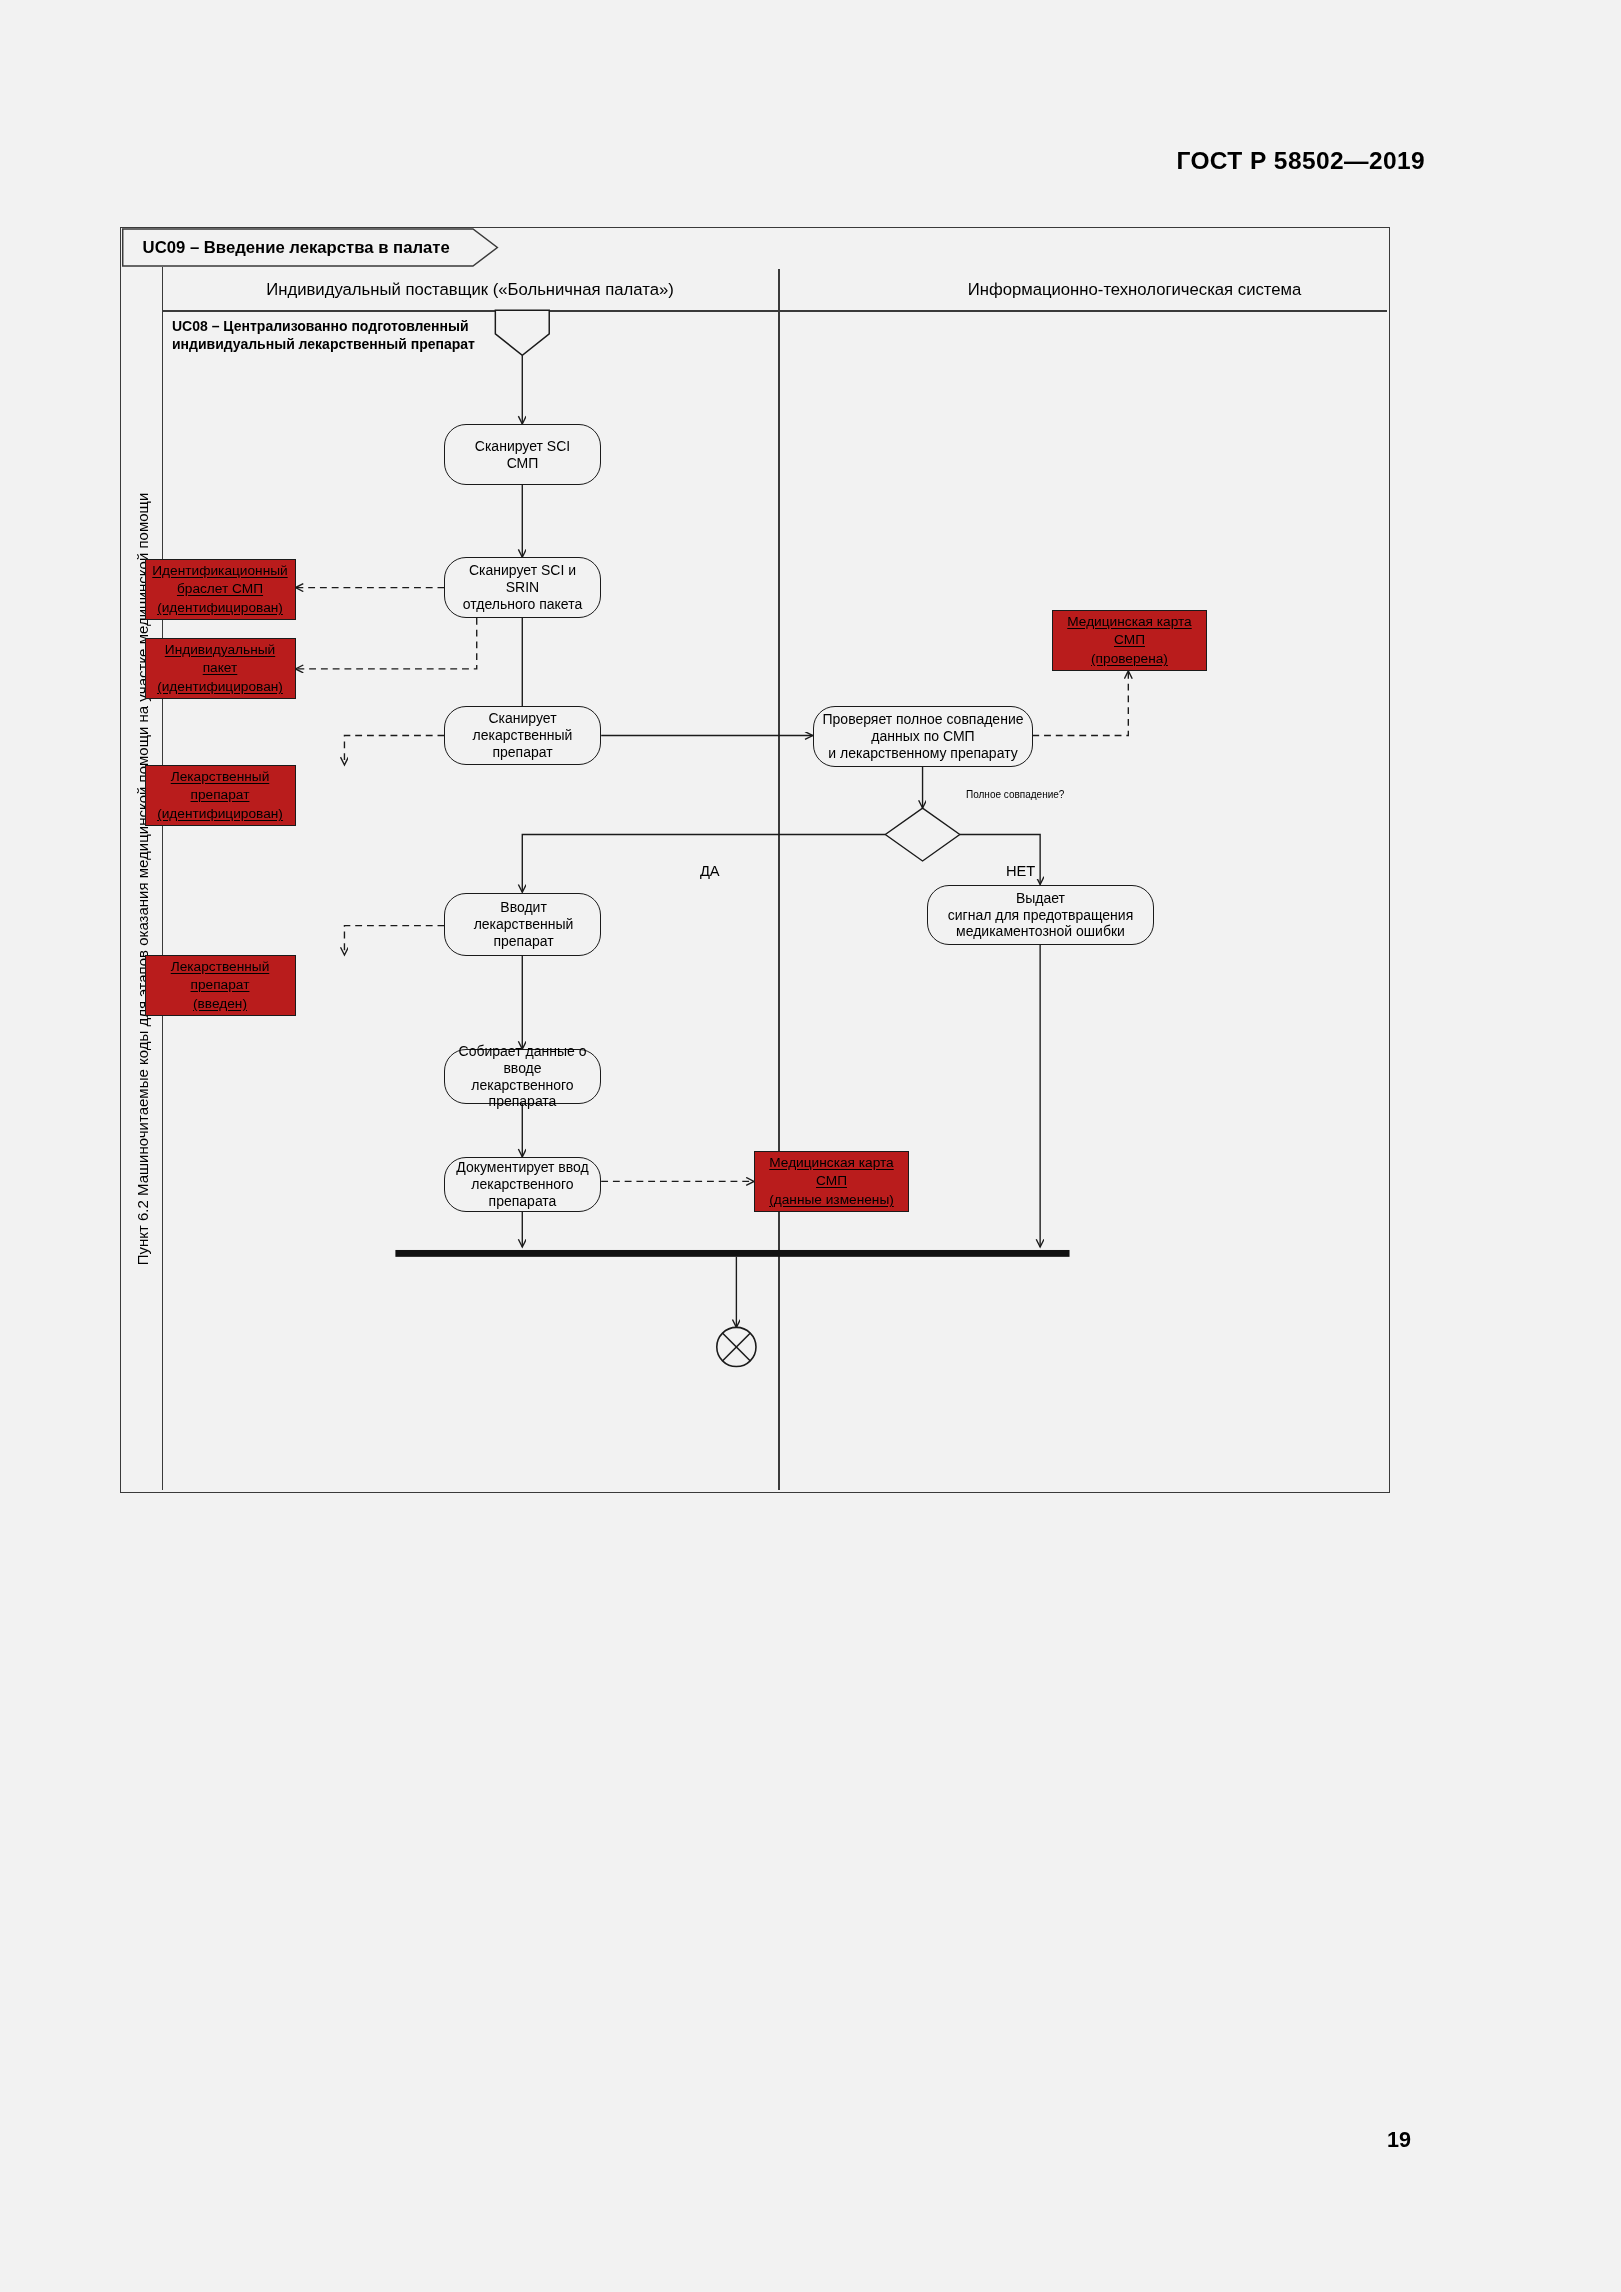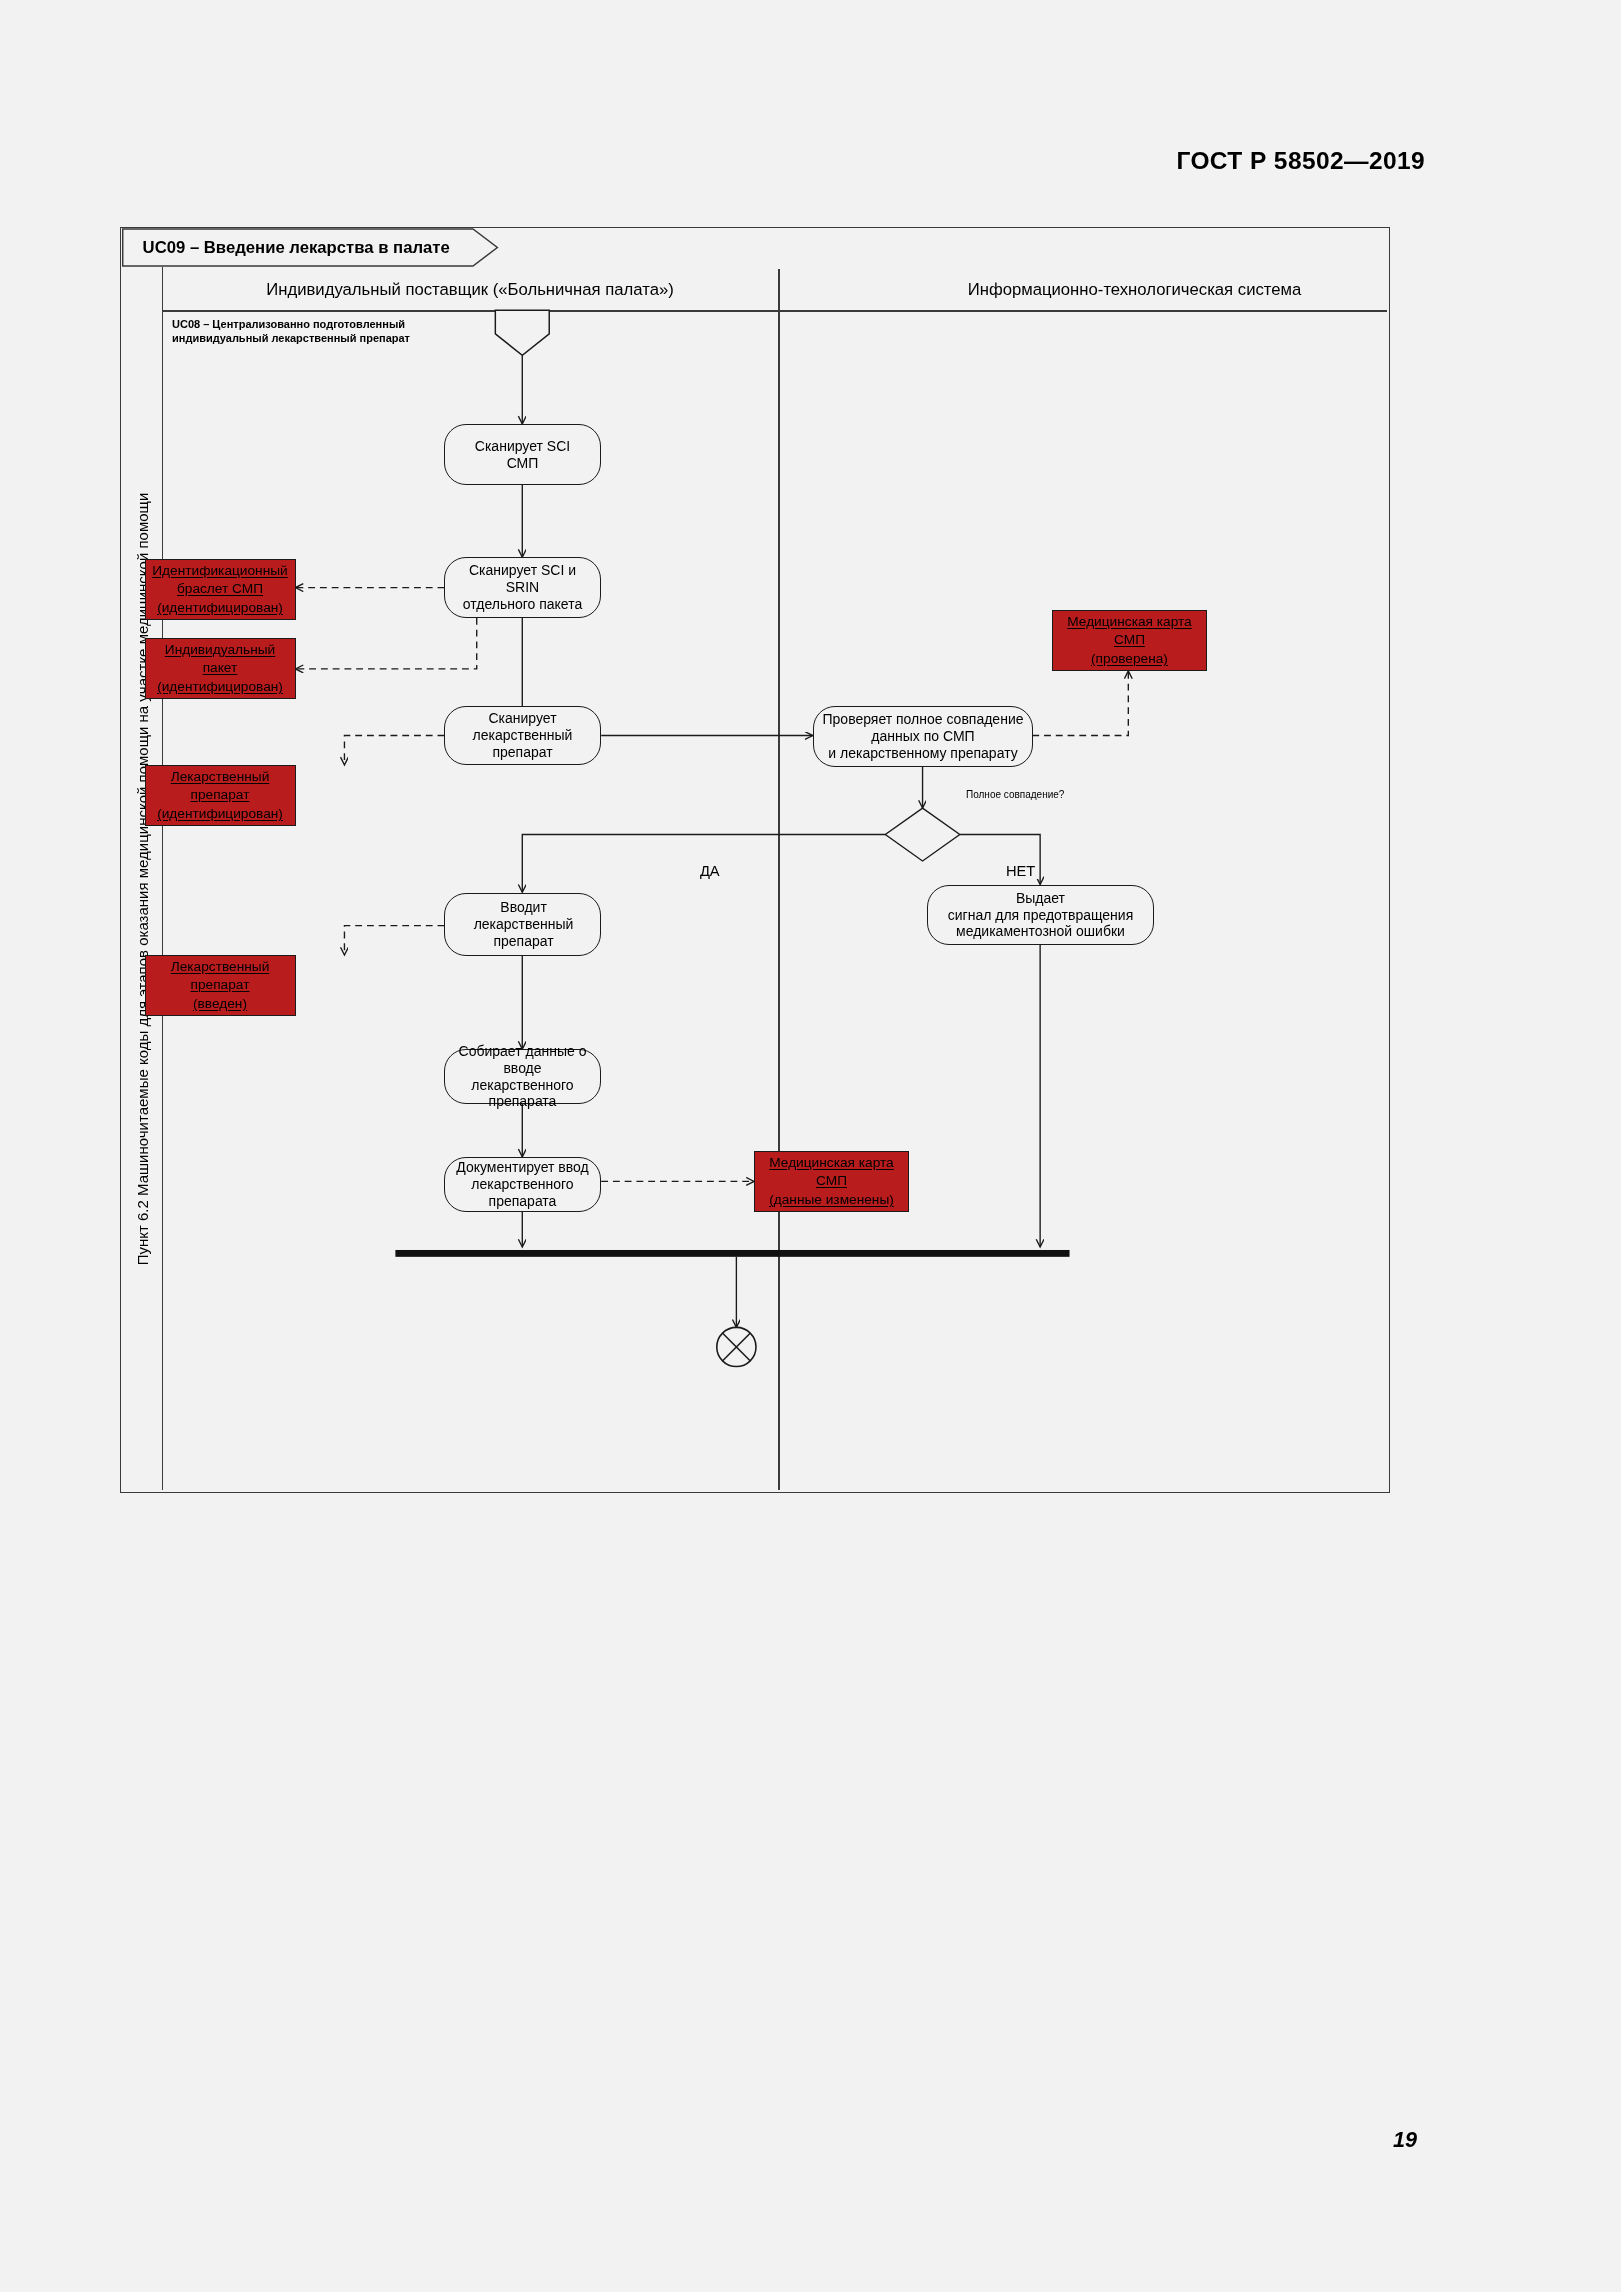--- a/index.html
+++ b/index.html
@@ -1,20 +1,20 @@
 <!DOCTYPE html>
 <html><head>
 <meta charset="utf-8">
 <style>
   html,body{margin:0;padding:0;background:#f2f2f2;}
   body{font-family:"Liberation Sans", sans-serif;color:#000;}
   #page{position:relative;width:1621px;height:2293px;background:#f2f2f2;overflow:hidden;}
 
   .hdr{position:absolute;top:147px;right:196px;font-size:24.5px;font-weight:bold;letter-spacing:0.4px;}
-  .pageno{position:absolute;bottom:140px;right:204px;font-size:21.6px;font-weight:bold;font-style:italic;}
+  .pageno{position:absolute;bottom:140px;right:210px;font-size:21.6px;font-weight:bold;}
 
   
   .frame{position:absolute;left:120px;top:227px;width:1268px;height:1264px;border:1.5px solid #3a3a3a;background:#f2f2f2;}
 
   
   .title-tab{position:absolute;left:0px;top:0px;width:382px;height:39px;}
   .title-tab svg{position:absolute;left:0;top:0;}
   .title-tab .t{position:absolute;left:21.6px;top:9.8px;font-size:16.7px;font-weight:bold;white-space:nowrap;}
 
   
@@ -31,21 +31,21 @@
 
   
   .act{position:absolute;border:1.6px solid #1b1b1b;border-radius:22px;background:#f2f2f2;
       display:flex;align-items:center;justify-content:center;text-align:center;font-size:14px;line-height:1.2;
       padding:3.9px 5.9px;box-sizing:border-box;}
   .obj{position:absolute;border:1.6px solid #1b1b1b;background:#b91c1c;
       display:flex;flex-direction:column;align-items:center;justify-content:center;text-align:center;
       font-size:13.7px;line-height:1.35;box-sizing:border-box;}
   .obj span{text-decoration:underline;text-underline-offset:2px;}
 
-  .uc08{position:absolute;font-size:11px;font-weight:bold;line-height:1.25;white-space:nowrap;}
+  .uc08{position:absolute;font-size:14px;font-weight:bold;line-height:1.25;white-space:nowrap;}
   .edgelbl{position:absolute;font-size:14.7px;white-space:nowrap;background:#f2f2f2;padding:0 2.9px;margin-top:39px;}
   .qlbl{position:absolute;font-size:10px;white-space:nowrap;}
 
   svg.layer{position:absolute;left:0;top:0;width:1268px;height:1264px;overflow:visible;pointer-events:none;}
 </style>
 </head>
 <body>
 
 <div id="page">
 

